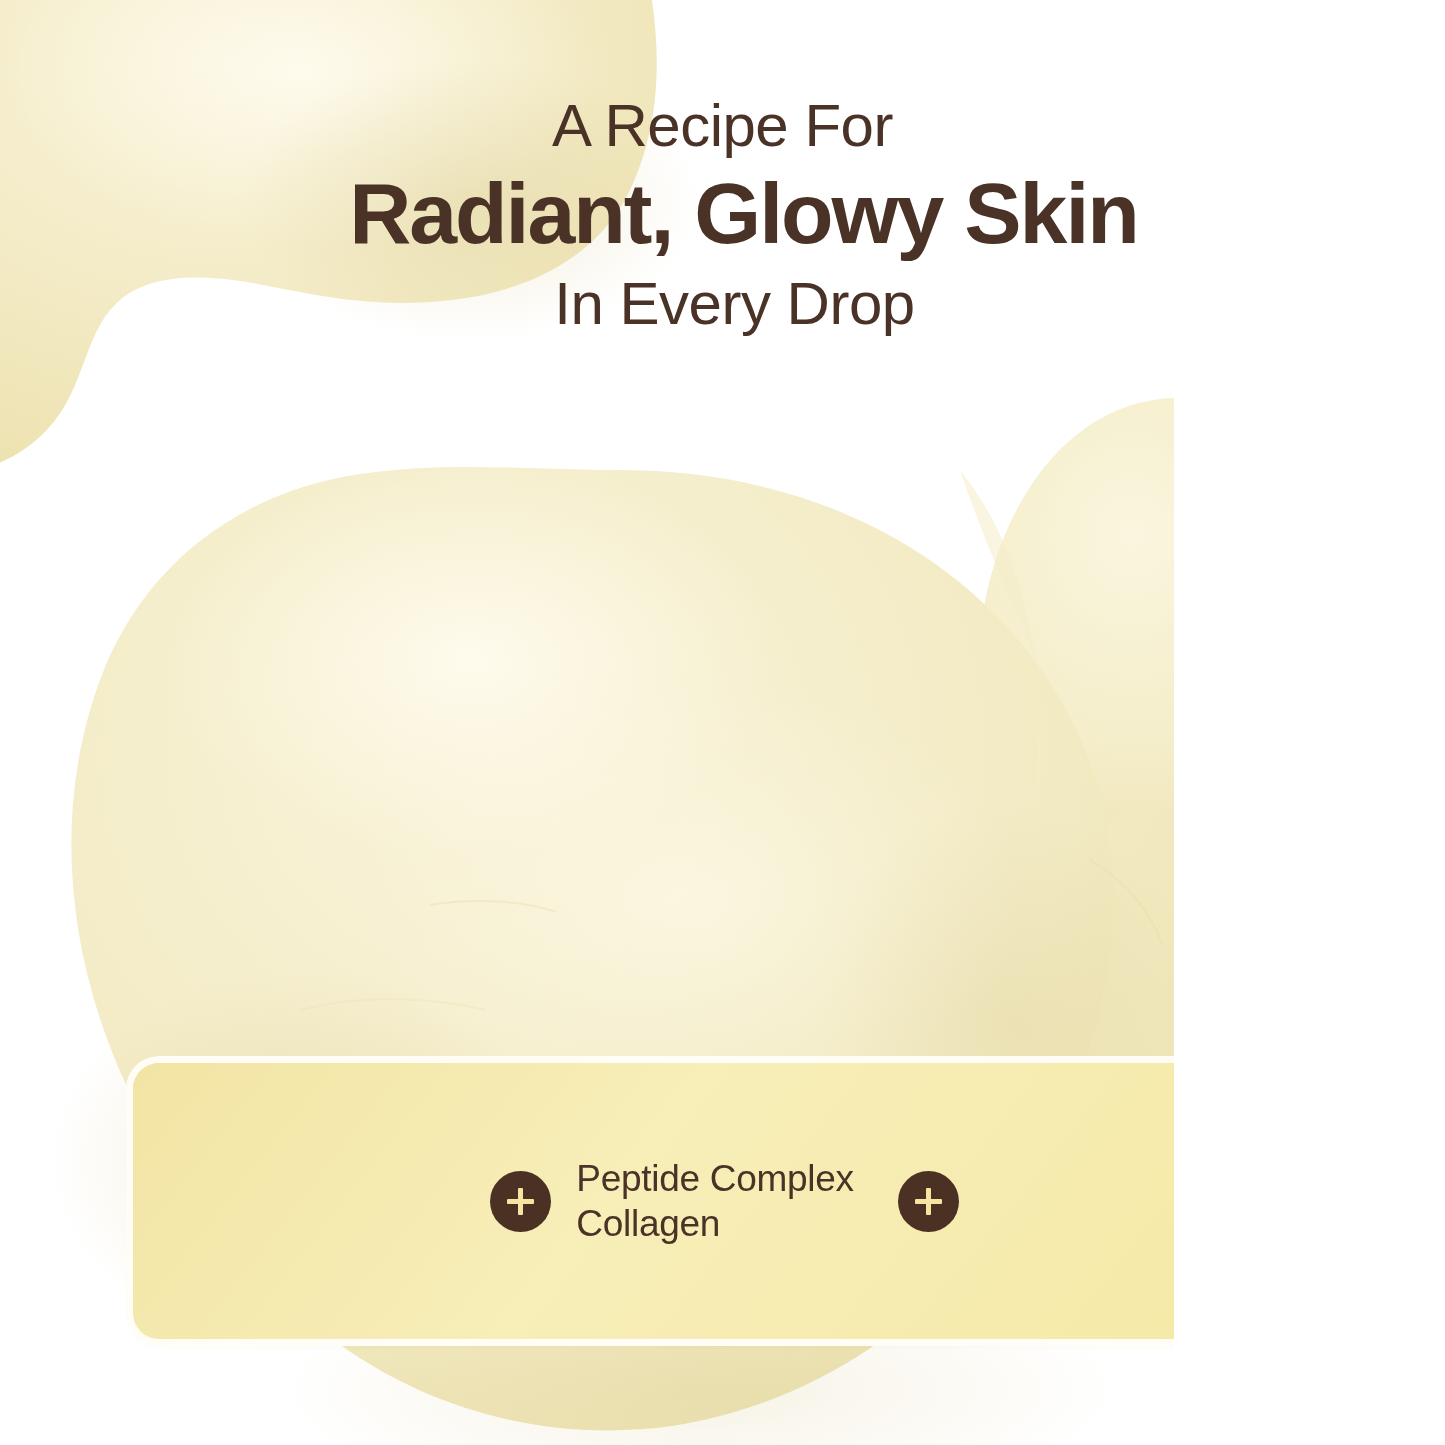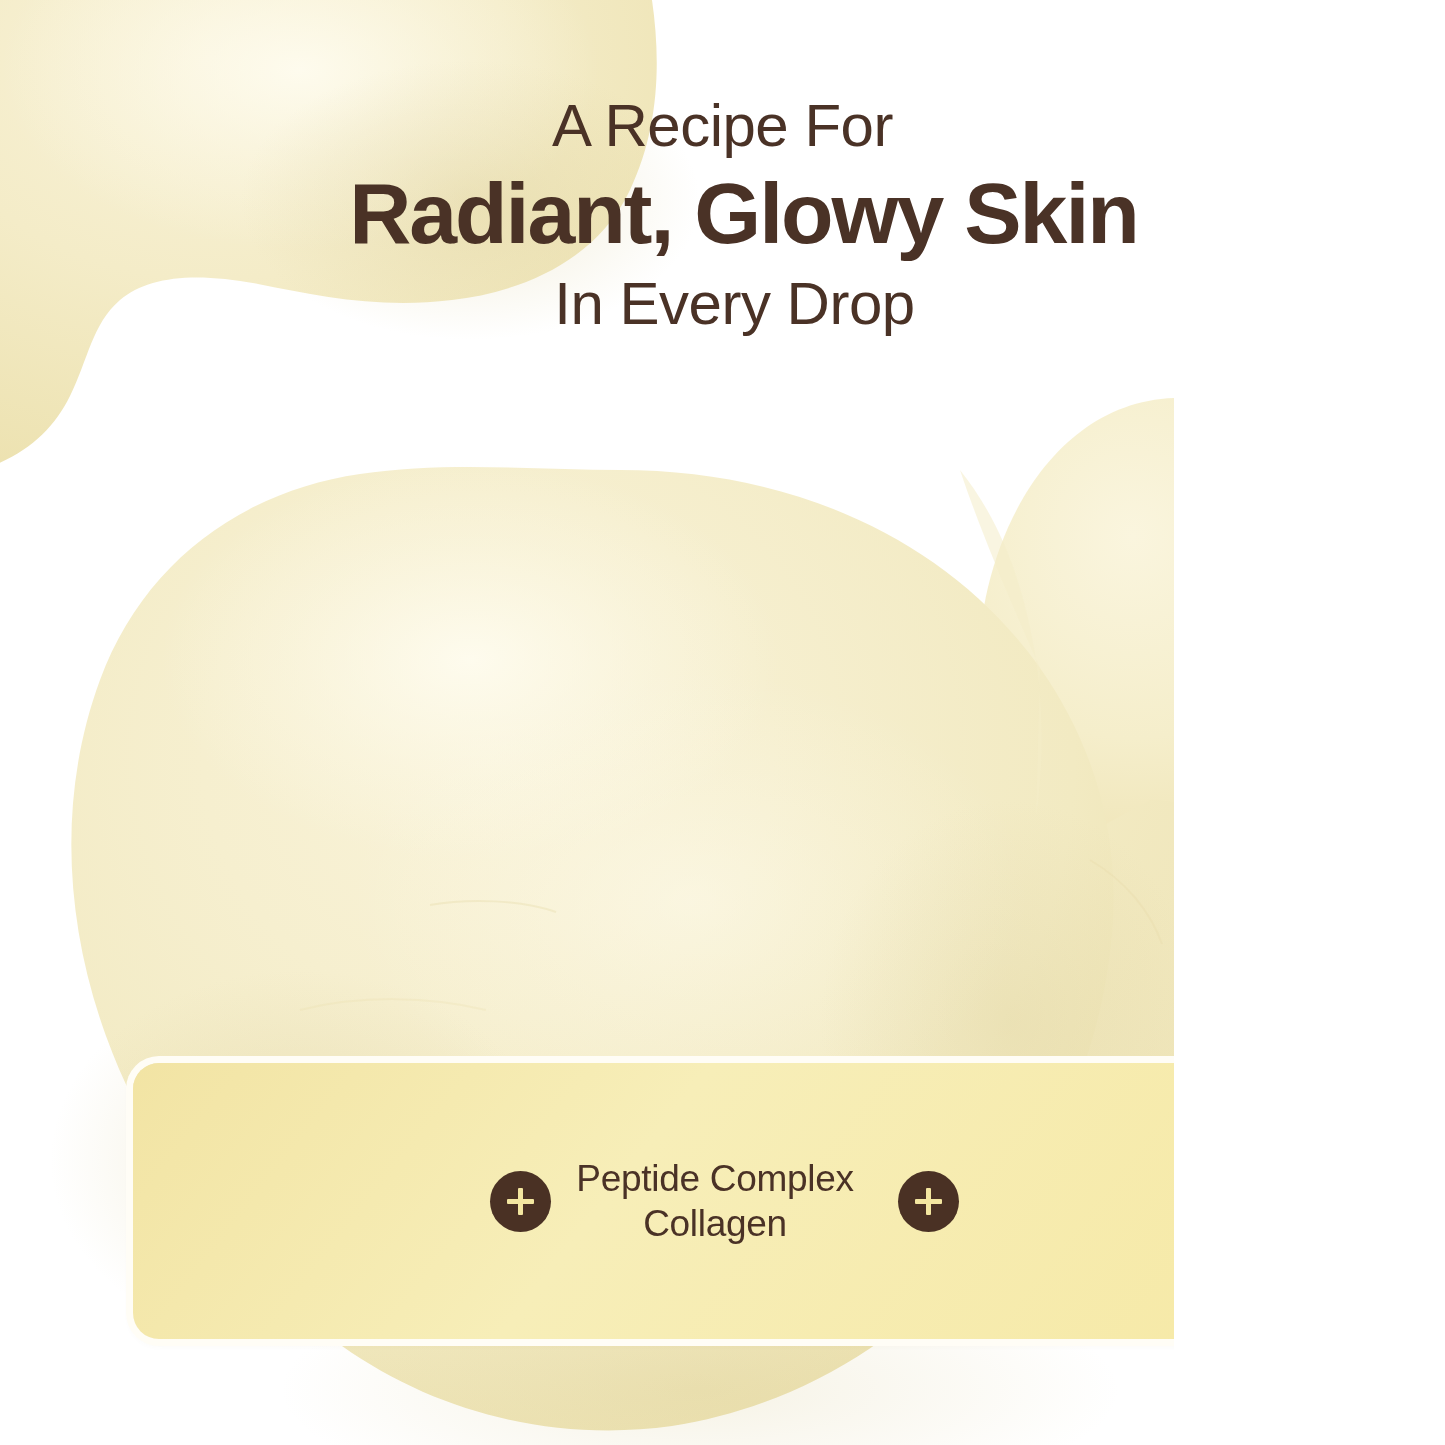--- a/index.html
+++ b/index.html
@@ -79,21 +79,20 @@
   .ing-card {
     position: relative;
     flex: 1 1 0;
     border-radius: 26px;
     background: linear-gradient(128deg, #f2e4a4 0%, #f7eeb8 42%, #f6e9a6 100%);
     box-shadow: 0 0 0 7px #fffdf6,
                 0 3px 10px rgba(120, 100, 50, 0.10);
     display: flex;
     align-items: center;
     justify-content: center;
-    text-align: center;
     box-sizing: border-box;
     padding: 12px 18px;
   }
   .ing-card:nth-child(1) { margin-right: 14px; }
   .ing-card:nth-child(2) { margin-right: 14px; }
 
   .ing-text {
     font-size: 37px;
     font-weight: 400;
     line-height: 1.22;

